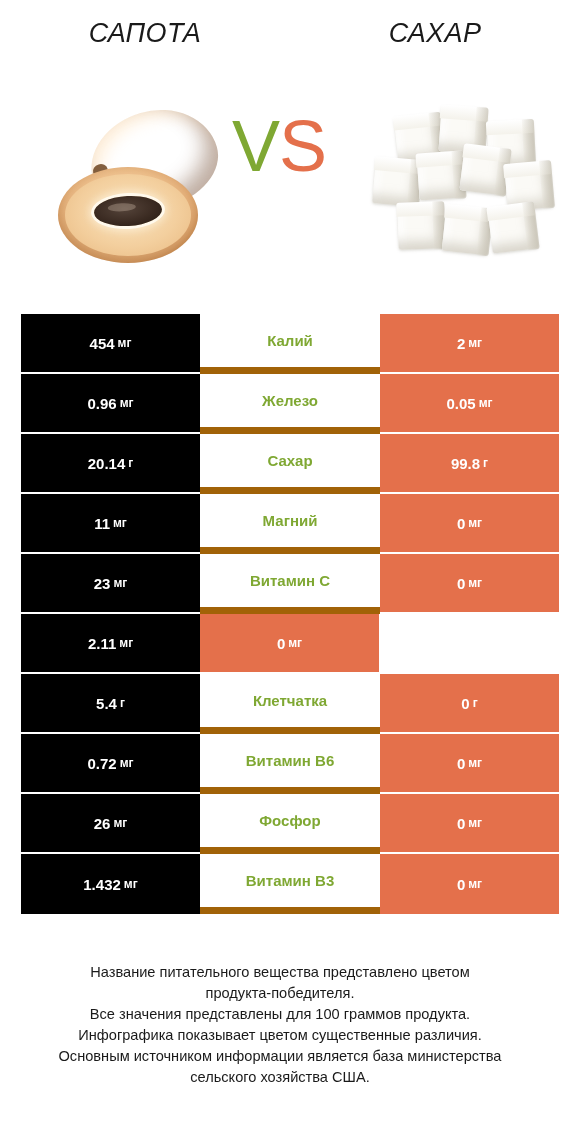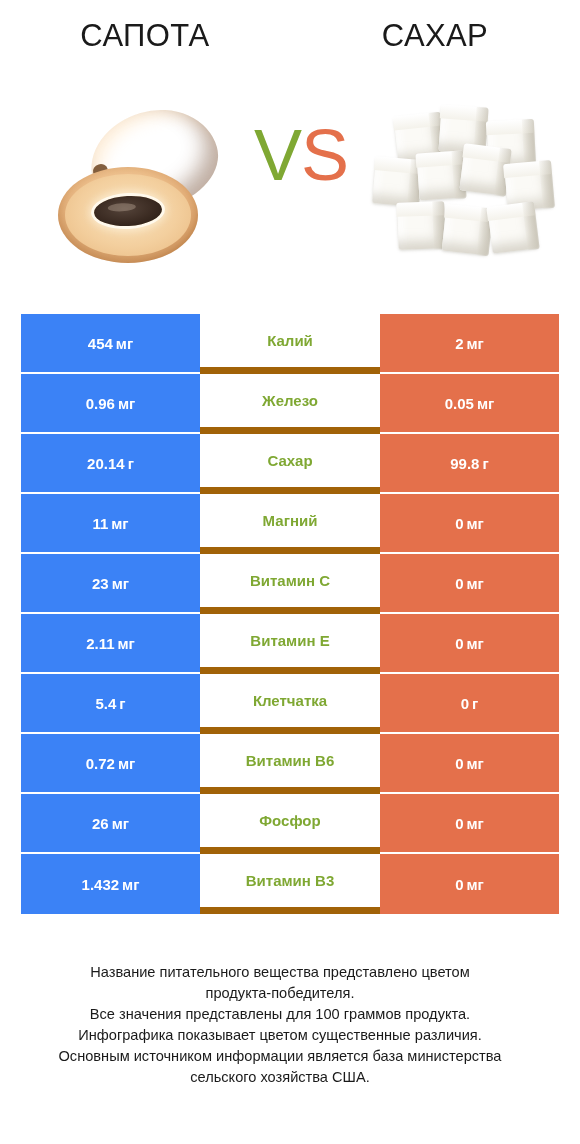--- a/index.html
+++ b/index.html
@@ -24,26 +24,27 @@
   .titles {
     position: absolute;
     top: 18px;
     left: 0;
     width: 580px;
     height: 44px;
   }
   .title {
     position: absolute;
     top: 0;
-    font-size: 31px;
+    font-size: 27px;
     font-weight: 400;
     color: #1a1a1a;
     letter-spacing: 0.4px;
     text-transform: uppercase;
     white-space: nowrap;
+    font-style: italic;
   }
   .title-left  { left: 0;   width: 290px; text-align: center; }
   .title-right { left: 290px; width: 290px; text-align: center; }
 
   
   .hero {
     position: absolute;
     top: 95px;
     left: 0;
     width: 580px;
@@ -120,23 +121,23 @@
     left: 20%; top: 24%;
     width: 42%; height: 26%;
     border-radius: 50%;
     background: rgba(225,205,185,.30);
   }
 
   
   .vs {
     position: absolute;
     left: 232px;
-    top: 24px;
+    top: 15px;
     width: 116px;
-    text-align: right;
+    text-align: left;
     font-size: 72px;
     line-height: 1;
     font-weight: 400;
     letter-spacing: -1px;
     white-space: nowrap;
   }
   .vs .v { color: #7FA833; }
   .vs .s { color: #E4704B; }
 
   
@@ -200,21 +201,21 @@
   .cell {
     display: flex;
     align-items: center;
     justify-content: center;
     height: 100%;
     font-size: 15px;
     white-space: nowrap;
   }
   .cell-left {
     width: 179px;
-    background: #3b82f6;
+    background: #000000;
     color: #ffffff;
     font-weight: 700;
     border-bottom: 2px solid #ffffff;
   }
   .cell-mid {
     width: 180px;
     background: #ffffff;
     color: #7FA833;
     font-weight: 700;
     border-bottom: 7px solid #a16207;
@@ -222,21 +223,21 @@
   .cell-right {
     width: 179px;
     background: #E4704B;
     color: #ffffff;
     font-weight: 700;
     border-bottom: 2px solid #ffffff;
   }
   .row:last-child .cell-left,
   .row:last-child .cell-right { border-bottom: none; }
 
-  .unit { font-size: 15px; margin-left: 3px; font-weight: 700; }
+  .unit { font-size: 12px; margin-left: 3px; font-weight: 700; }
 
   
   .footnote {
     position: absolute;
     left: 0;
     top: 962px;
     width: 560px;
     padding: 0 26px;
     text-align: center;
     font-size: 14.6px;
@@ -337,21 +338,20 @@
         <div class="cell cell-right">
           <span>0</span>
           <span class="unit">мг</span>
         </div>
       </div>
       <div class="row">
         <div class="cell cell-left">
           <span>2.11</span>
           <span class="unit">мг</span>
         </div>
-        <div class="cell cell-mid">Витамин E</div>
         <div class="cell cell-right">
           <span>0</span>
           <span class="unit">мг</span>
         </div>
       </div>
       <div class="row">
         <div class="cell cell-left">
           <span>5.4</span>
           <span class="unit">г</span>
         </div>

